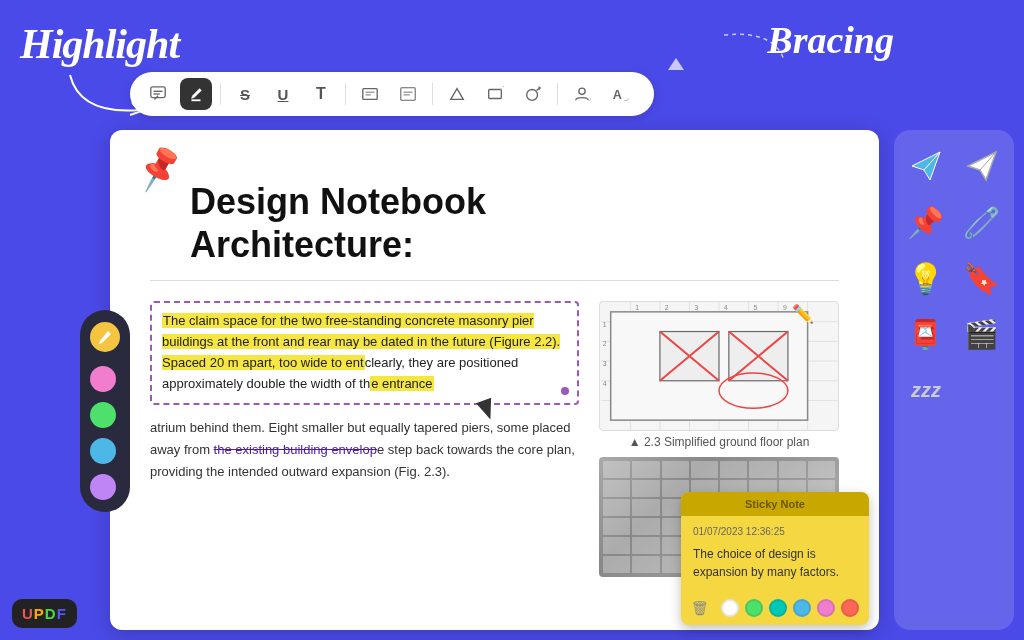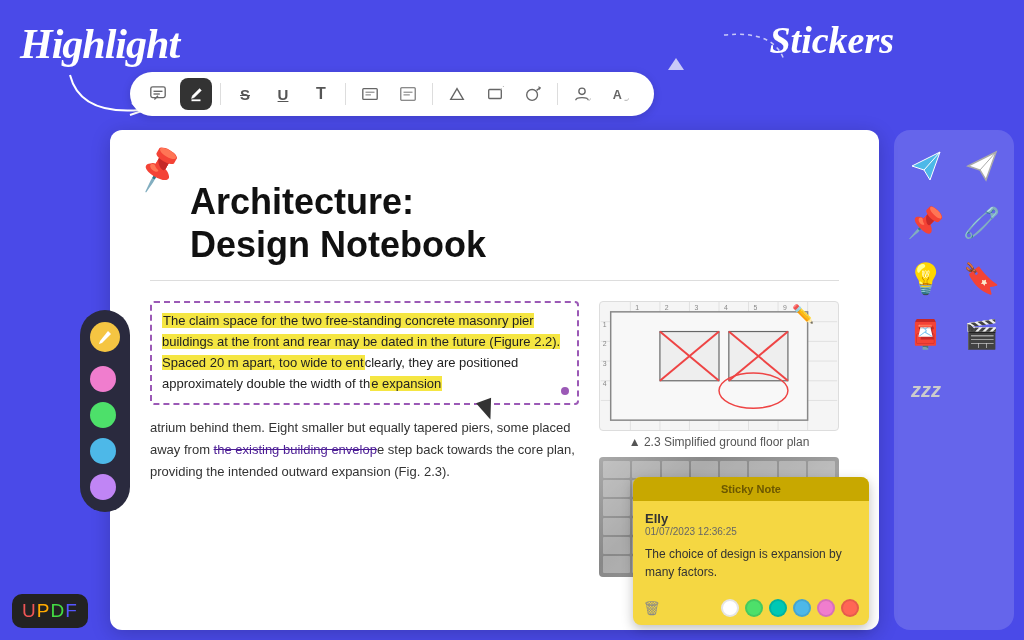--- a/index.html
+++ b/index.html
@@ -331,21 +331,21 @@
     .building-window {
       background: rgba(255,255,255,0.3);
       border-radius: 1px;
     }
 
     
     .sticky-note {
       position: absolute;
       bottom: 15px;
       right: 155px;
-      width: 236px;
+      width: 188px;
       background: #f5d742;
       border-radius: 8px;
       box-shadow: 0 4px 12px rgba(0,0,0,0.25);
       overflow: hidden;
       z-index: 10;
     }
 
     .sticky-note-header {
       background: #c8a800;
       padding: 6px 10px;
@@ -414,22 +414,22 @@
       background: #222;
       border-radius: 10px;
       padding: 6px 10px;
       display: flex;
       align-items: center;
       gap: 4px;
     }
 
     .updf-logo-text {
       color: white;
-      font-size: 19px;
-      font-weight: 400;
+      font-size: 15px;
+      font-weight: 700;
       letter-spacing: 1px;
     }
 
     .updf-logo-u { color: #e55; }
     .updf-logo-p { color: #fa0; }
     .updf-logo-d { color: #4d4; }
     .updf-logo-f { color: #55f; }
 
     
     .dotted-arc {
@@ -455,21 +455,21 @@
   </style>
 </head>
 <body>
 
 <div class="bg"></div>
 
 <div class="header-area">
   <span class="highlight-label">Highlight</span>
 </div>
 
-<span class="stickers-label">Stickers</span>
+<span class="stickers-label">Bracing</span>
 
 <div class="triangle-deco"></div>
 
 <svg class="arrow-decoration" viewBox="0 0 120 60" fill="none" xmlns="http://www.w3.org/2000/svg">
   <path d="M10 10 Q 20 50, 80 45" stroke="white" stroke-width="2" fill="none" stroke-dasharray="none"></path>
   <path d="M72 38 L82 46 L70 50" stroke="white" stroke-width="2" fill="none"></path>
 </svg>
 
 <svg class="dotted-arc" viewBox="0 0 80 40" fill="none" xmlns="http://www.w3.org/2000/svg">
   <path d="M10 5 Q 60 0, 70 30" stroke="white" stroke-width="1.5" fill="none" stroke-dasharray="4 4" opacity="0.7"></path>
@@ -565,32 +565,32 @@
     </svg>
   </button>
 </div>
 
 <div class="document-area">
   <div class="document-inner">
 
     <div class="pin-icon">📌</div>
 
     <div class="doc-title">
+      <div>Design Notebook</div>
       <div>Architecture:</div>
-      <div>Design Notebook</div>
     </div>
 
     <hr style="border:none;border-top:1px solid #ddd;margin: 14px 0 0 0;">
 
     <div class="doc-content">
 
       <div class="doc-left">
         <div class="highlighted-text">
           <mark>The claim space for the two free-standing concrete masonry pier buildings at the front and rear may be dated in the future (Figure 2.2). Spaced 20 m apart, too wide to ent</mark>clearly, they are
-          positioned approximately double the width of th<mark>e expansion</mark>
+          positioned approximately double the width of th<mark>e entrance</mark>
           <div style="position:absolute;bottom:8px;right:8px;width:8px;height:8px;background:#9b59b6;border-radius:50%;"></div>
         </div>
 
         <p class="doc-text-normal">
           atrium behind them. Eight smaller but equally tapered piers,
           some placed away from <span style="text-decoration:line-through;color:#4c1d95">the existing building envelop</span>e step back
           towards the core plan, providing the intended outward
           expansion (Fig. 2.3).
         </p>
 
@@ -750,21 +750,20 @@
   <div class="sticker-item">
     <span style="font-size:20px; color:#ccc; font-style:italic; font-weight:bold">zzz</span>
   </div>
 </div>
 
 <div class="sticky-note">
   <div class="sticky-note-header">
     <span>Sticky Note</span>
   </div>
   <div class="sticky-note-body">
-    <div class="sticky-note-author">Elly</div>
     <div class="sticky-note-date">01/07/2023 12:36:25</div>
     <div class="sticky-note-text">The choice of design is expansion by many factors.</div>
   </div>
   <div class="sticky-note-footer">
     <span class="sn-delete-icon">🗑</span>
     <div style="flex:1"></div>
     <div class="sn-color-dot" style="background:#fff;"></div>
     <div class="sn-color-dot" style="background:#4de06a;"></div>
     <div class="sn-color-dot" style="background:#00c8b4;"></div>
     <div class="sn-color-dot" style="background:#4db8e8;"></div>

